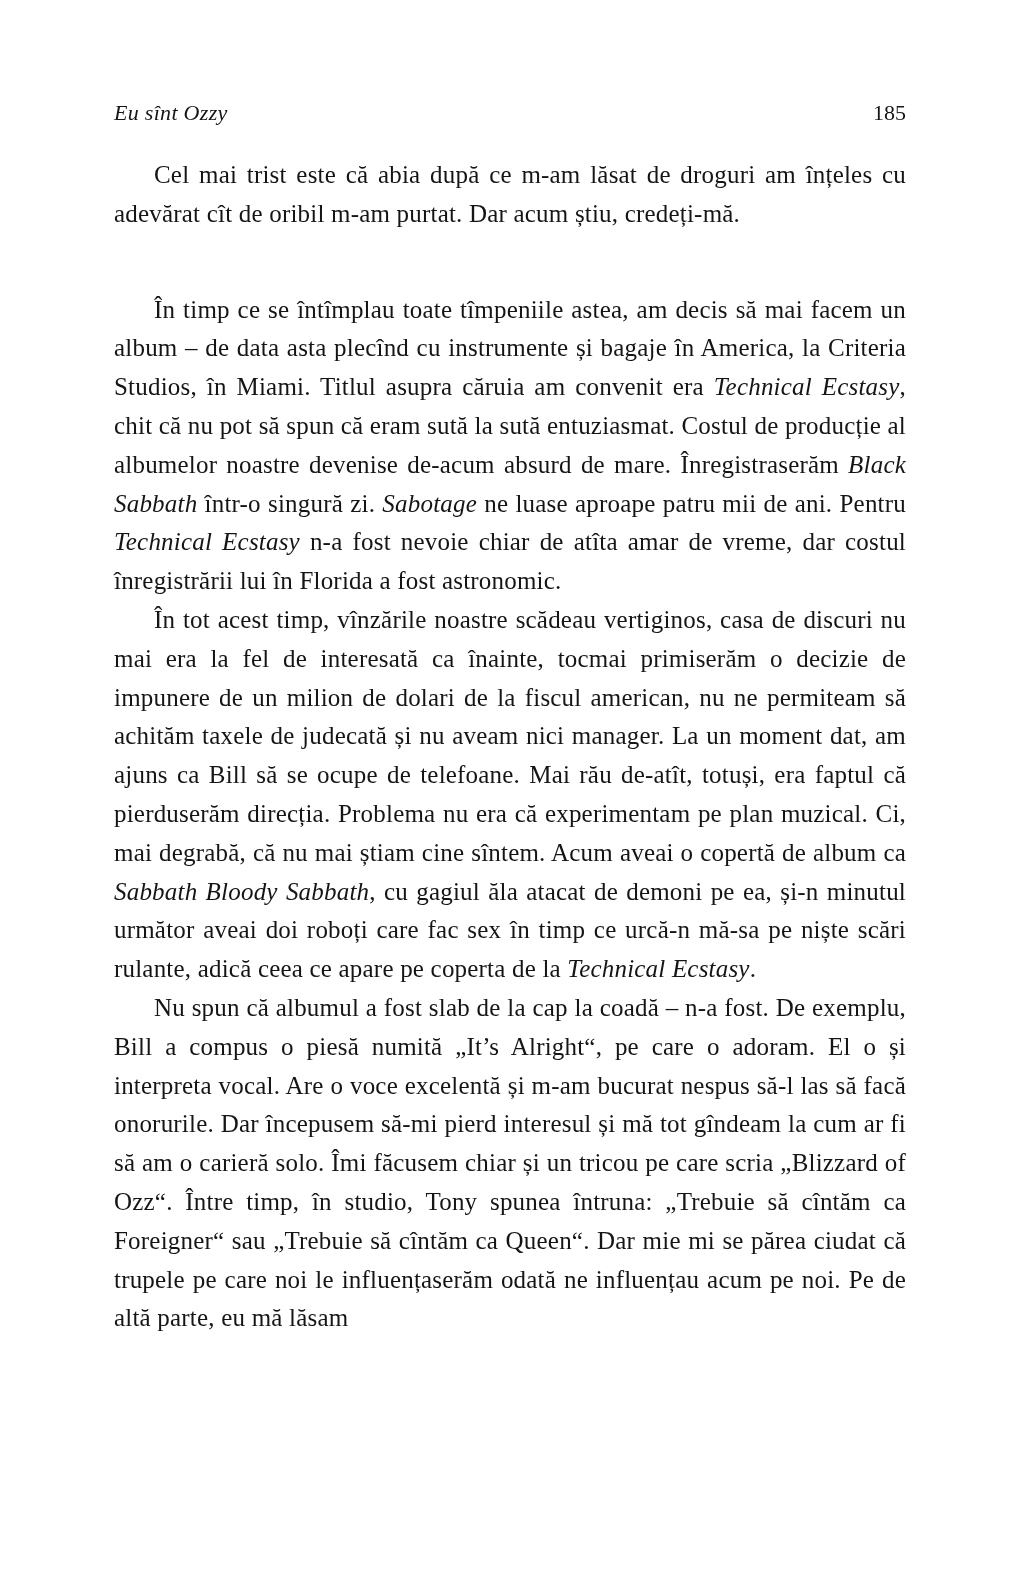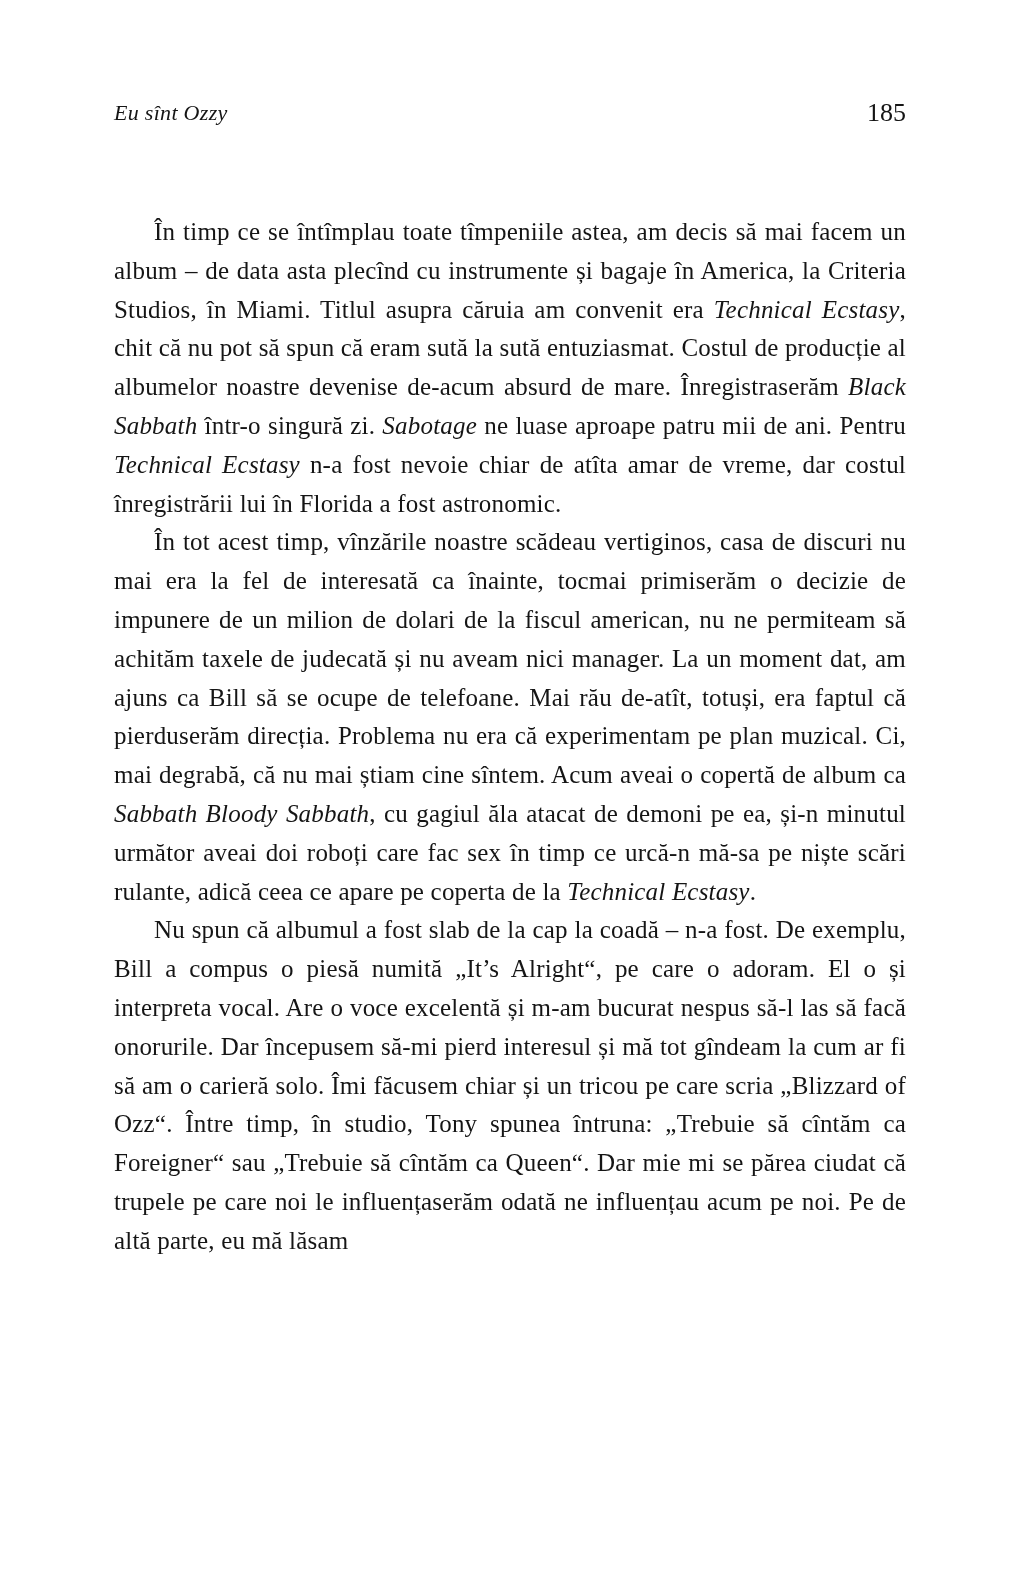--- a/index.html
+++ b/index.html
@@ -26,21 +26,21 @@
     align-items: flex-end;
     font-size: 22px;
     line-height: 26px;
   }
   .running-title {
     font-style: italic;
     letter-spacing: 0.3px;
   }
   .page-number {
     font-style: normal;
-    font-size: 26px;
+    font-size: 22px;
   }
   .page-body {
     position: absolute;
     left: 114px;
     width: 792px;
     top: 156px;
     font-size: 25px;
     line-height: 38.8px;
     text-align: justify;
     letter-spacing: 0.2px;
@@ -61,20 +61,21 @@
 
 <div class="page">
 
   <header class="page-header">
     <span class="running-title">Eu sînt Ozzy</span>
     <span class="page-number">185</span>
   </header>
 
   <main class="page-body">
 
+    <p><span>Cel mai trist este că abia după ce m-am lăsat de droguri am înțeles cu adevărat cît de oribil m-am purtat. Dar acum știu, credeți-mă.</span></p>
 
     <p class="spaced"><span>În timp ce se întîmplau toate tîmpeniile astea, am decis să mai facem un album – de data asta plecînd cu instrumente și bagaje în America, la Criteria Studios, în Miami. Titlul asupra căruia am convenit era </span><span class="it">Technical Ecstasy</span><span>, chit că nu pot să spun că eram sută la sută entuziasmat. Costul de producție al albumelor noastre devenise de-acum absurd de mare. Înregistraserăm </span><span class="it">Black Sabbath</span><span> într-o singură zi. </span><span class="it">Sabotage</span><span> ne luase aproape patru mii de ani. Pentru </span><span class="it">Technical Ecstasy</span><span> n-a fost nevoie chiar de atîta amar de vreme, dar costul înregistrării lui în Florida a fost astronomic.</span></p>
 
     <p><span>În tot acest timp, vînzările noastre scădeau vertiginos, casa de discuri nu mai era la fel de interesată ca înainte, tocmai primiserăm o decizie de impunere de un milion de dolari de la fiscul american, nu ne permiteam să achităm taxele de judecată și nu aveam nici manager. La un moment dat, am ajuns ca Bill să se ocupe de telefoane. Mai rău de-atît, totuși, era faptul că pierduserăm direcția. Problema nu era că experimentam pe plan muzical. Ci, mai degrabă, că nu mai știam cine sîntem. Acum aveai o copertă de album ca </span><span class="it">Sabbath Bloody Sabbath</span><span>, cu gagiul ăla atacat de demoni pe ea, și-n minutul următor aveai doi roboți care fac sex în timp ce urcă-n mă-sa pe niște scări rulante, adică ceea ce apare pe coperta de la </span><span class="it">Technical Ecstasy</span><span>.</span></p>
 
     <p><span>Nu spun că albumul a fost slab de la cap la coadă – n-a fost. De exemplu, Bill a compus o piesă numită „It’s Alright“, pe care o adoram. El o și interpreta vocal. Are o voce excelentă și m-am bucurat nespus să-l las să facă onorurile. Dar începusem să-mi pierd interesul și mă tot gîndeam la cum ar fi să am o carieră solo. Îmi făcusem chiar și un tricou pe care scria „Blizzard of Ozz“. Între timp, în studio, Tony spunea întruna: „Trebuie să cîntăm ca Foreigner“ sau „Trebuie să cîntăm ca Queen“. Dar mie mi se părea ciudat că trupele pe care noi le influențaserăm odată ne influențau acum pe noi. Pe de altă parte, eu mă lăsam</span></p>
 
   </main>
 
 </div>

